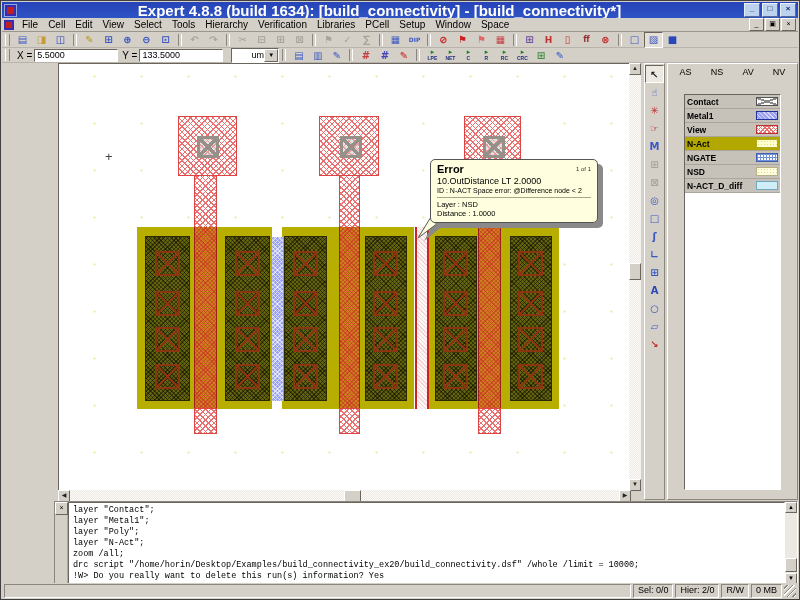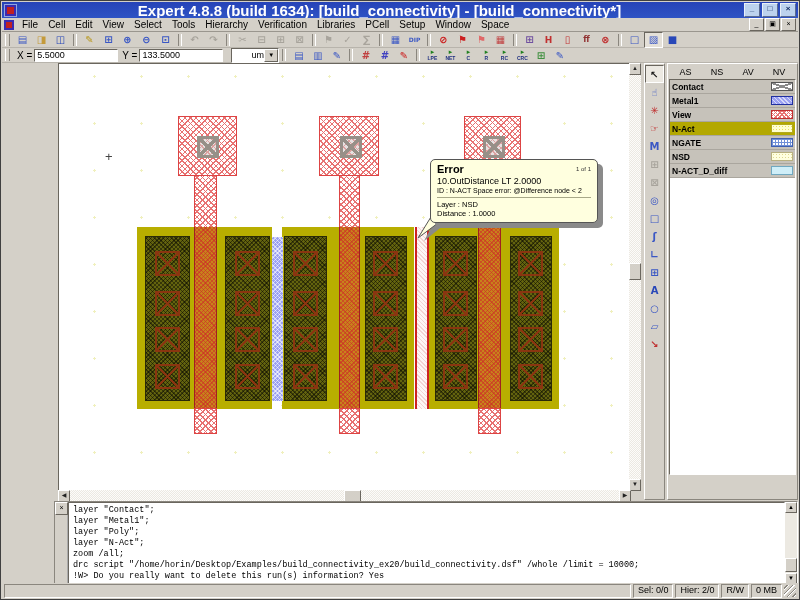--- a/index.html
+++ b/index.html
@@ -110,21 +110,21 @@
   .tool-btn.sel{border-color:#6a665e #fff #fff #6a665e;background:#ece9e2;}
   .tool-btn.disabled{color:#a8a49c !important;}
 
   
   .rpanel{position:absolute;left:666px;top:62px;width:131px;height:437px;background:#d4d0c8;
     border:1px solid;border-color:#fff #8a867e #8a867e #fff;box-sizing:border-box;}
   .rp-header{display:flex;justify-content:space-around;padding:3px 2px 1px;}
   .rp-hbtn{font-size:9px;padding:0 2px;}
   .rp-plans{display:flex;align-items:center;justify-content:center;font-size:9px;padding:2px 4px 3px;border-bottom:1px solid #9a968e;}
   .rp-plans .arr{margin-left:14px;font-size:6px;}
-  .layer-list{background:#fff;border:1px solid;border-color:#6a665e #fff #fff #6a665e;margin:1px;height:394px;overflow:hidden;}
+  .layer-list{background:#fff;border:1px solid;border-color:#6a665e #fff #fff #6a665e;margin:16px;height:394px;overflow:hidden;}
   .layer-row{height:13px;display:flex;align-items:center;background:#c6c2ba;border-bottom:1px solid #aaa69e;padding:0 2px;}
   .layer-row.selected{background:#b3a800;}
   .layer-name{flex:1;font-size:8.5px;font-weight:bold;white-space:nowrap;overflow:hidden;}
   .swatch{width:22px;height:9px;border:1px solid #555;box-sizing:border-box;background:#fff;flex:0 0 auto;}
   .sw-contact{background-image:linear-gradient(to top right,transparent calc(50% - 1px),#8a8a8a calc(50% - 1px),#8a8a8a calc(50% + 1px),transparent calc(50% + 1px)),
     linear-gradient(to bottom right,transparent calc(50% - 1px),#8a8a8a calc(50% - 1px),#8a8a8a calc(50% + 1px),transparent calc(50% + 1px));}
   .sw-metal1{background-color:#9aa0f2;background-image:repeating-linear-gradient(45deg,rgba(255,255,255,.6) 0 1px,transparent 1px 3px);border-color:#2030a0;}
   .sw-poly{background-image:repeating-linear-gradient(45deg,#e87272 0 1px,transparent 1px 3px),
     repeating-linear-gradient(-45deg,#e87272 0 1px,transparent 1px 3px);border-color:#c03030;}
   .sw-nact{background-color:#ffffd2;background-image:radial-gradient(#e8e060 .5px,transparent .8px);background-size:3px 3px;border-color:#b0a820;}

